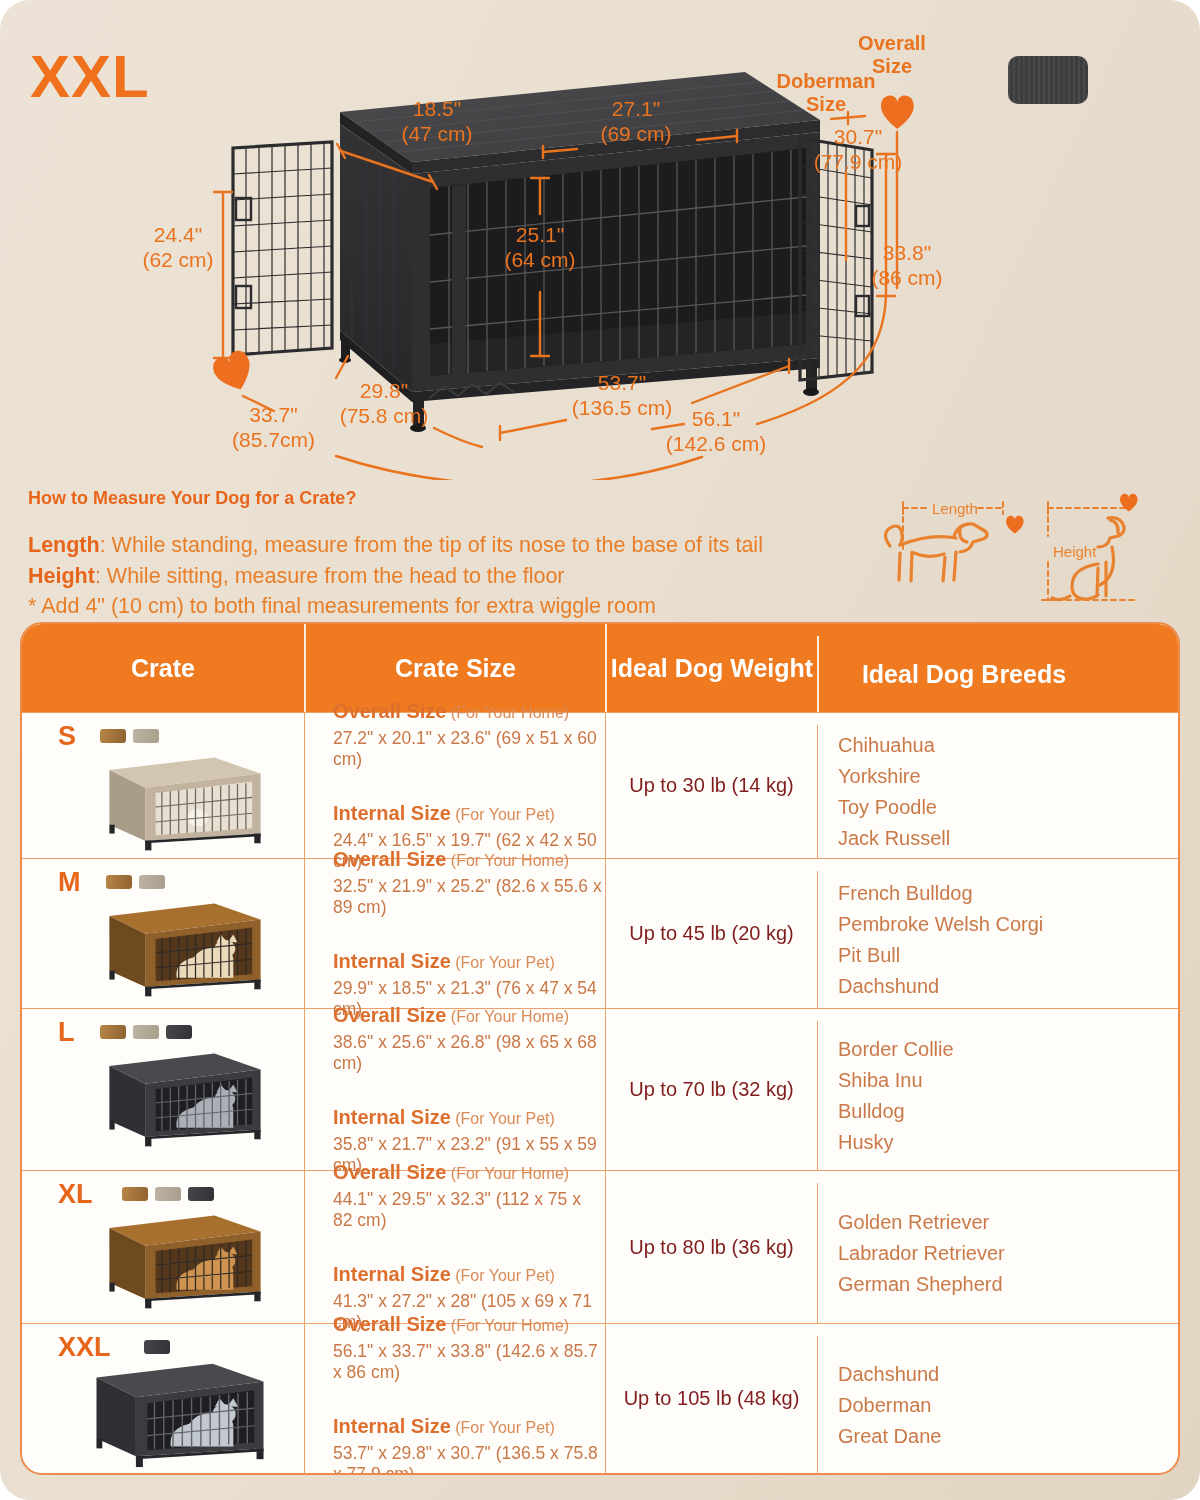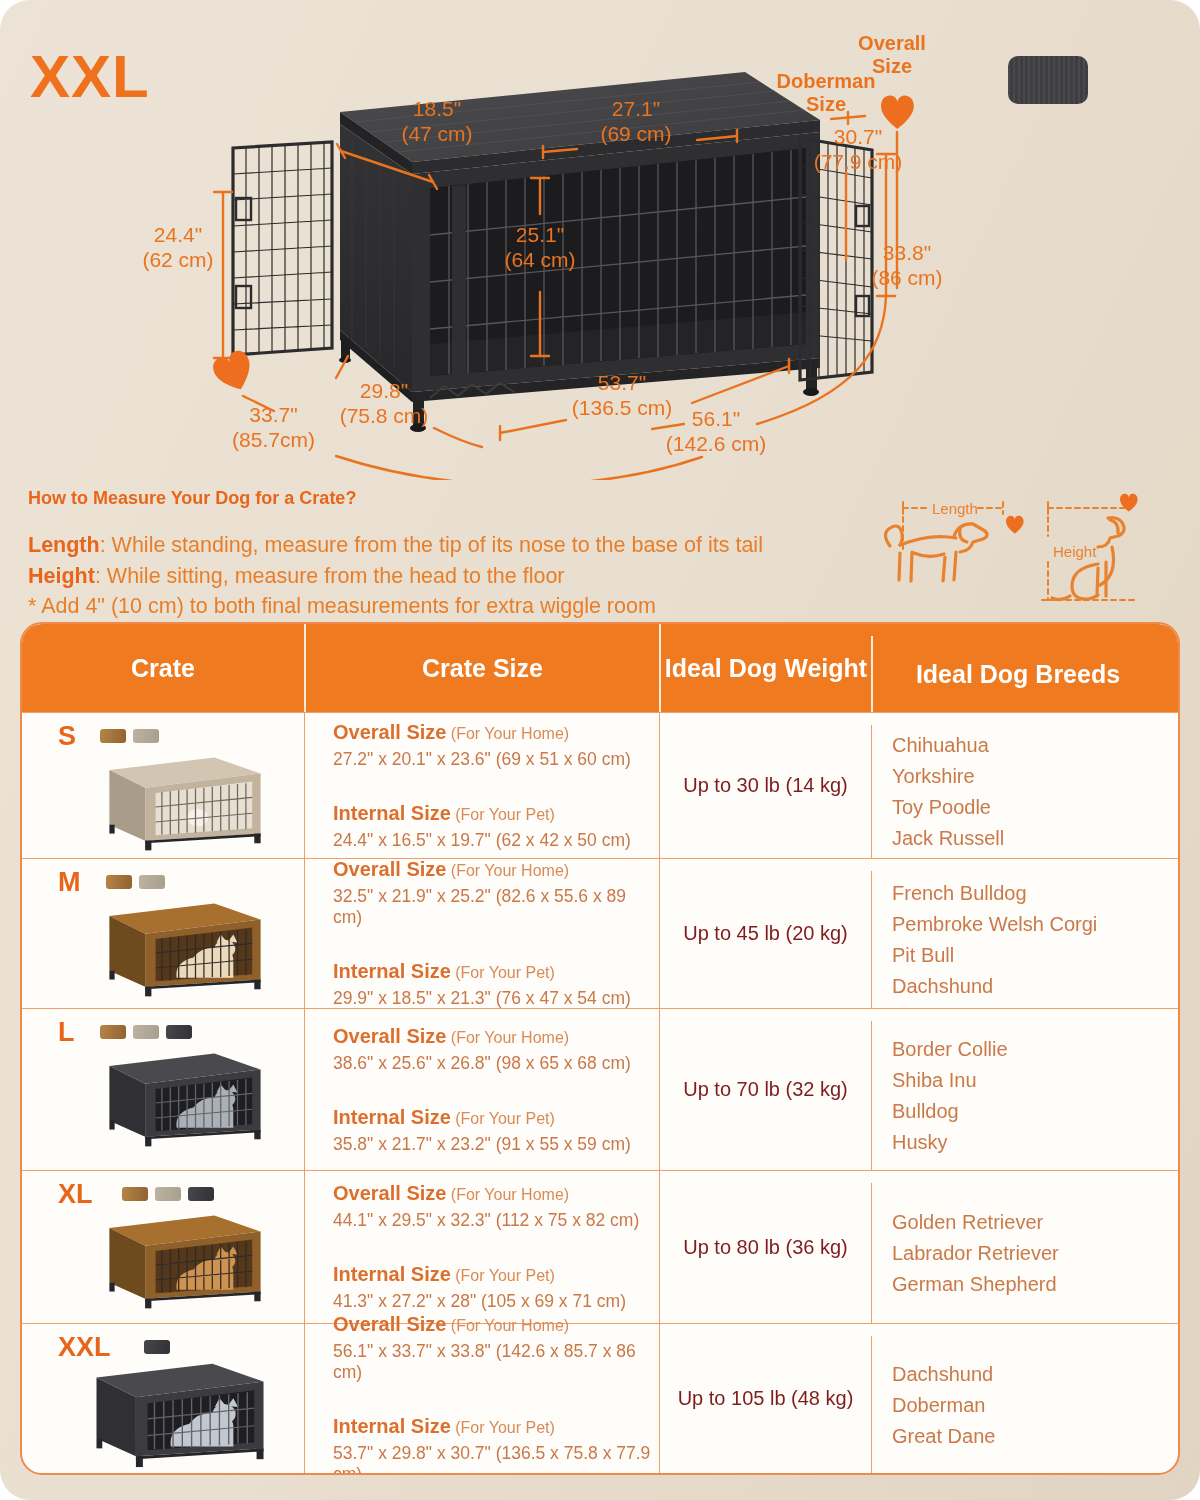--- a/index.html
+++ b/index.html
@@ -20,21 +20,21 @@
   .m-line{position:absolute;left:28px;font-size:21.5px;color:#E87E28;}
   .m-line b{color:#E8661B;}
   .icon-label{position:absolute;color:#E9822F;font-size:15px;}
   
   .crate-table{position:absolute;left:20px;top:622px;width:1160px;background:#FFFDFA;
       border:2px solid #ED8A4C;border-radius:22px;overflow:hidden;box-sizing:border-box;}
   .trow{display:flex;width:100%;box-sizing:border-box;}
   .trow + .trow{border-top:1px solid #ECA06C;}
   .tcell{box-sizing:border-box;position:relative;}
   .tcell + .tcell{border-left:1px solid #ECA06C;}
-  .c1{width:282px;} .c2{width:355px;} .c3{width:212px;} .c4{width:292px;margin-top:12px;}
+  .c1{width:282px;} .c2{width:301px;} .c3{width:212px;} .c4{width:292px;margin-top:12px;}
   .thead{height:88px;background:#EF7A1F;}
   .thead .tcell{display:flex;align-items:center;justify-content:center;text-align:center;
       color:#fff;font-weight:bold;font-size:25px;line-height:29px;border-left:none;}
   .thead .tcell + .tcell{border-left:2px solid rgba(255,255,255,.85);}
   .r-s{height:146px;} .r-m{height:150px;} .r-l{height:162px;} .r-xl{height:153px;} .r-xxl{height:150px;}
   .size-letter{position:absolute;left:36px;top:8px;font-size:27px;font-weight:bold;color:#E8661B;}
   .swatches{position:absolute;top:16px;display:flex;gap:7px;}
   .sw{width:26px;height:14px;border-radius:3px;}
   .sw-rustic{background:linear-gradient(100deg,#B68547,#8F6230);}
   .sw-greige{background:linear-gradient(100deg,#BDB3A2,#A99E8C);}

